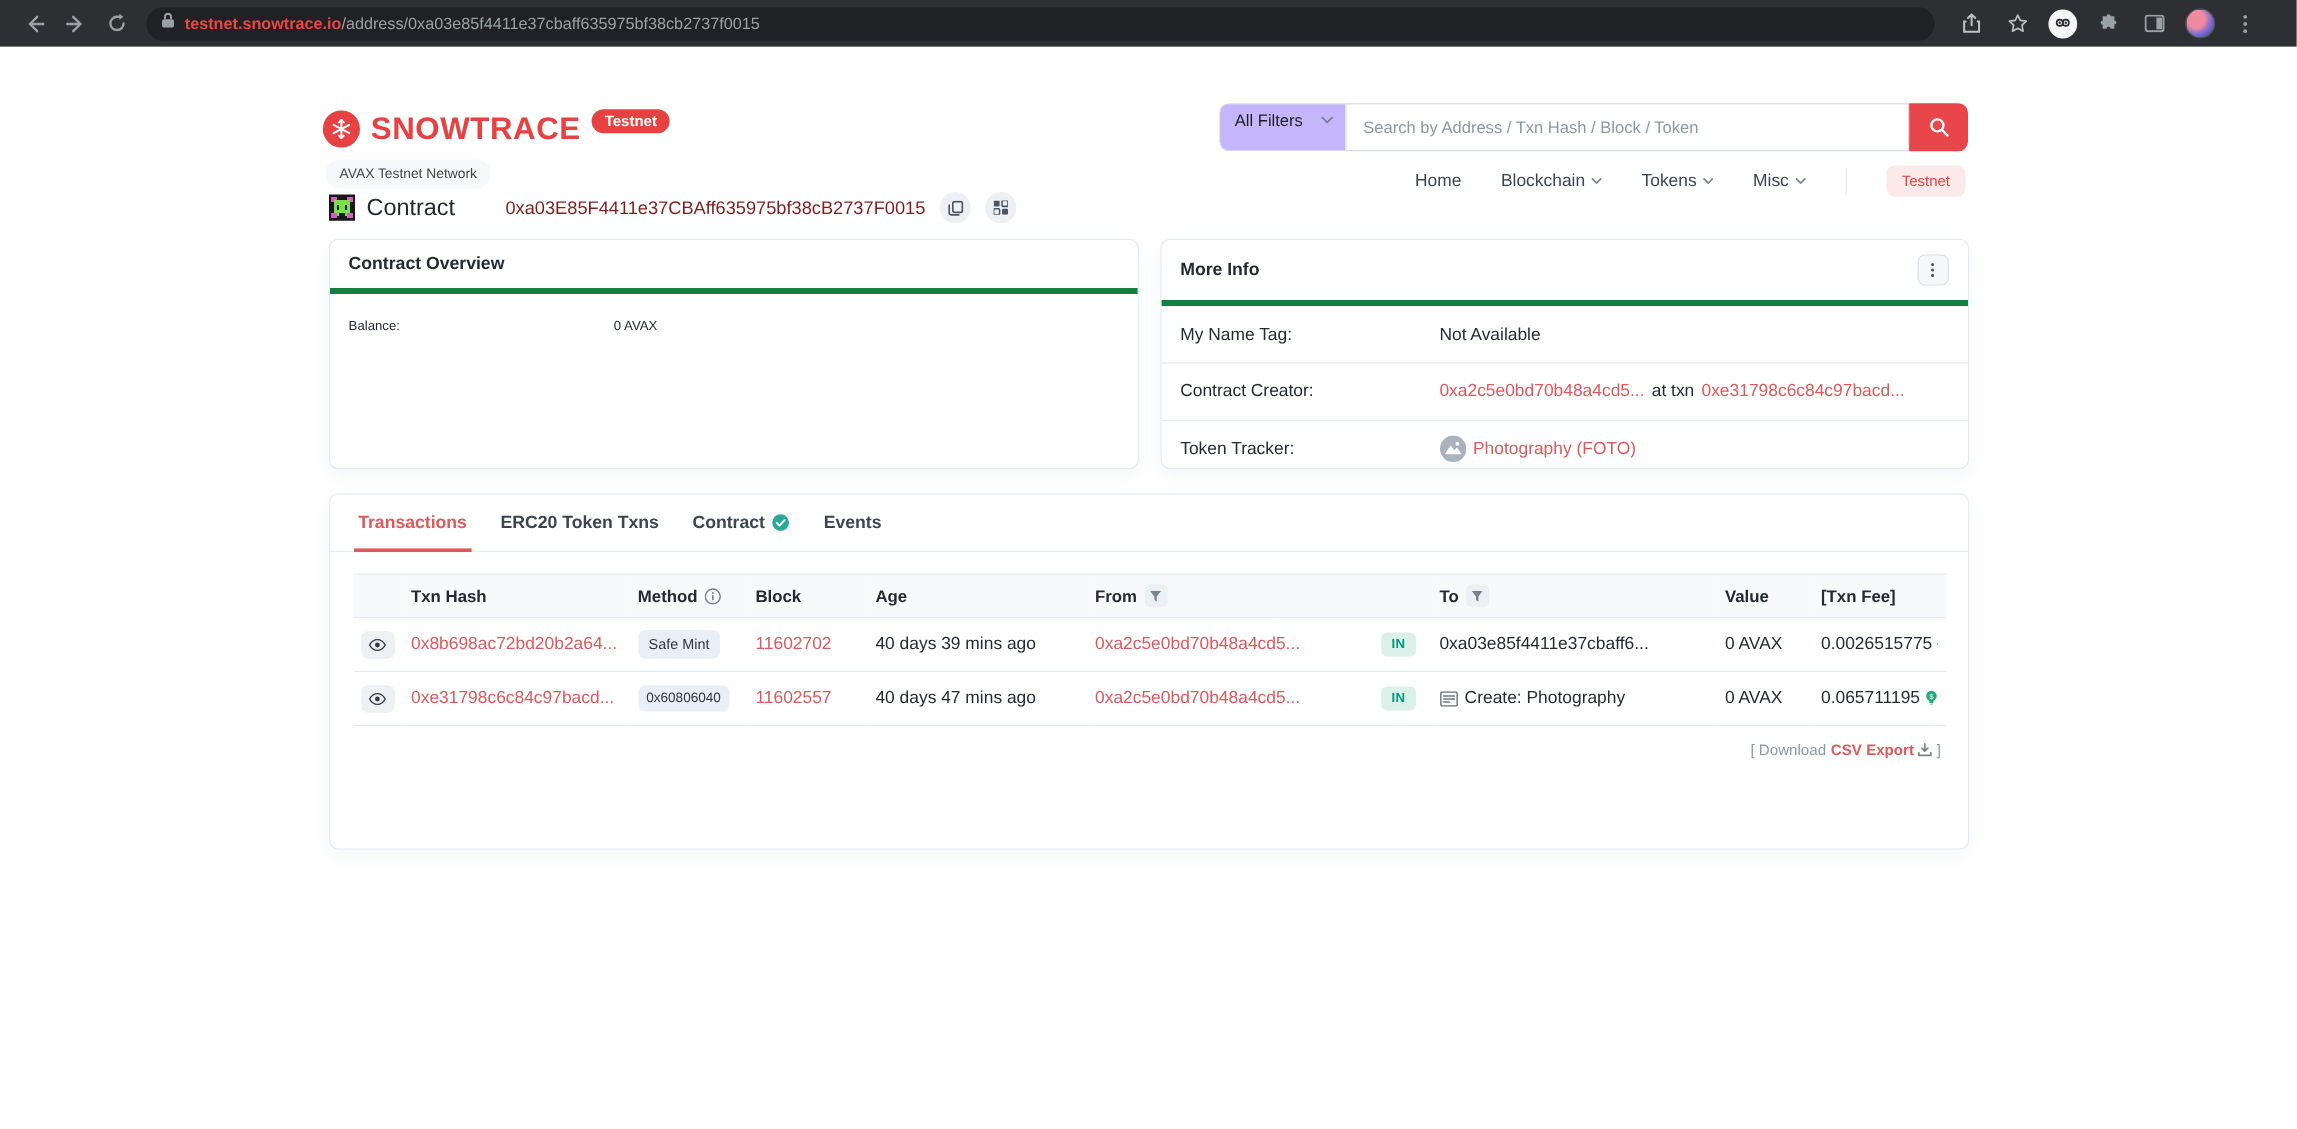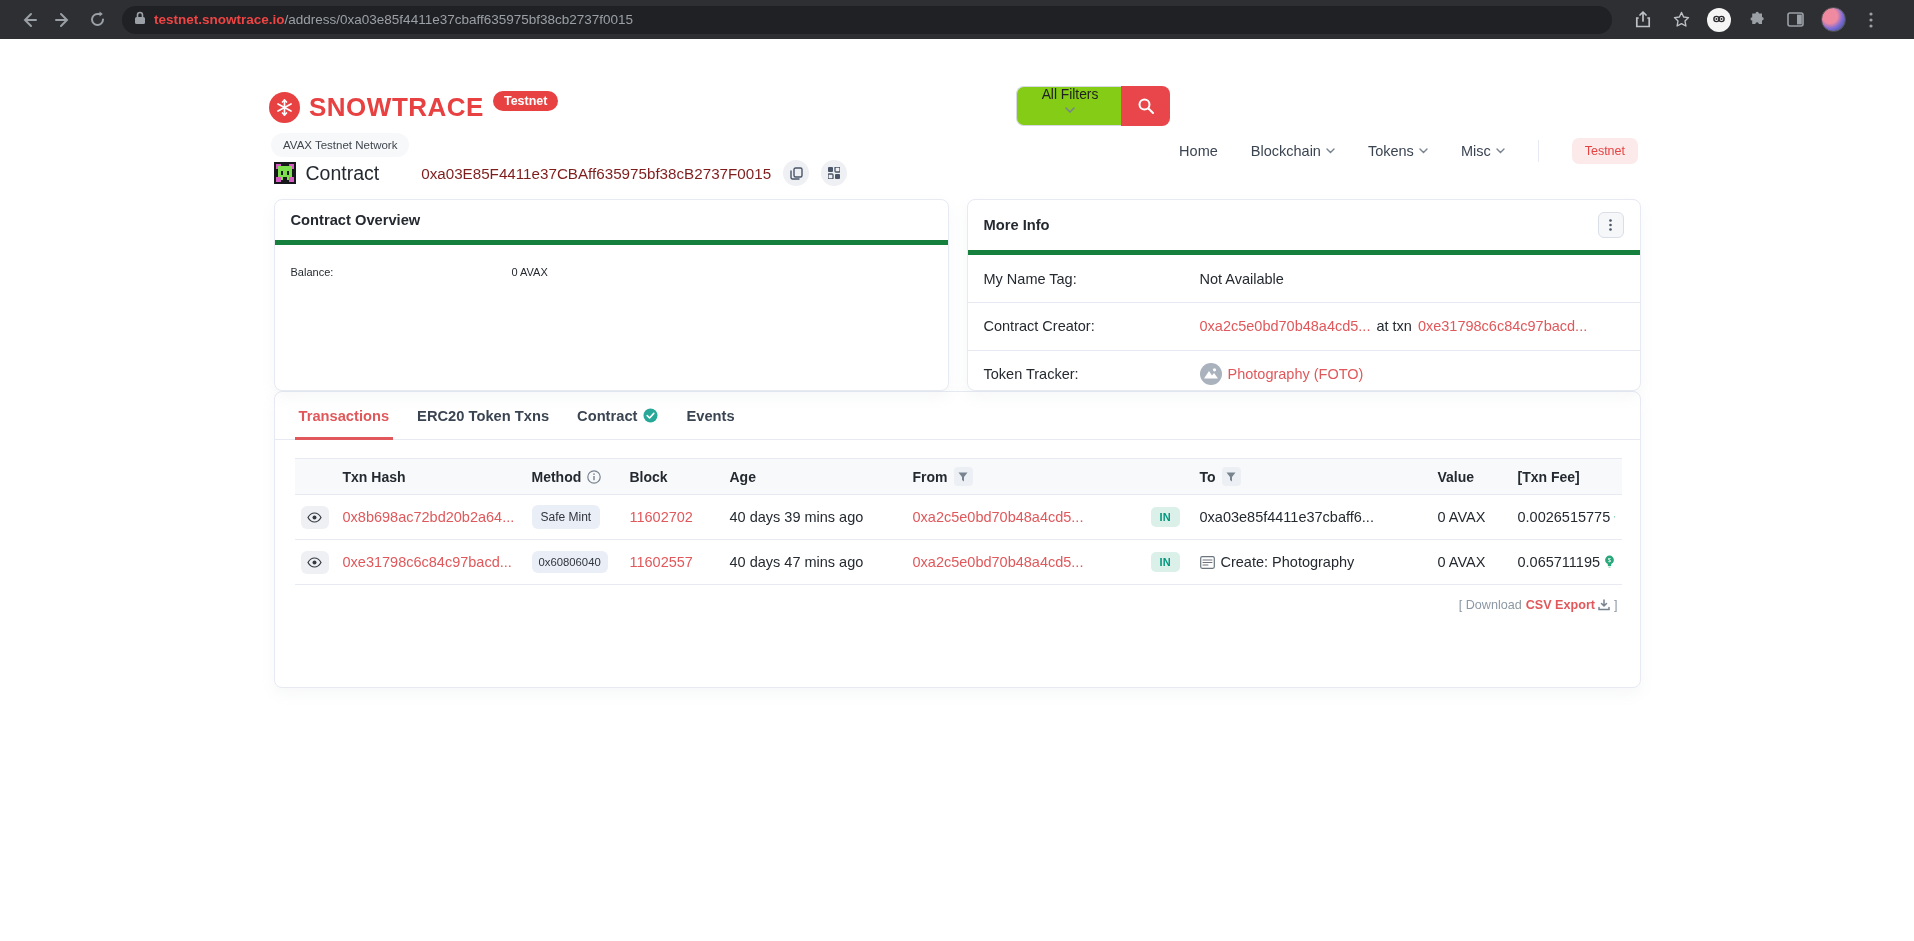--- a/index.html
+++ b/index.html
@@ -23,21 +23,21 @@
   .logo-row { position:absolute; left:269px; top:53px; display:flex; align-items:center; gap:9px; }
   .logo-circle { width:31px; height:31px; border-radius:50%; background:#e84142; display:flex; align-items:center; justify-content:center; }
   .brand-text { font-size:26px; font-weight:700; color:#e84142; letter-spacing:.5px; }
   .brand-badge { background:#e84142; color:#fff; font-size:12.5px; font-weight:700; padding:3px 11px;
     border-radius:12px; align-self:flex-start; margin-top:-1px; }
   .network-badge { position:absolute; left:271px; top:94px; background:#f7f8fa; color:#40464e;
     font-size:11.5px; padding:6px 12px; border-radius:14px; }
   .search-group { position:absolute; left:1016px; top:47px; display:flex; height:40px; }
   .filter-select { width:105px; border:1px solid #d5dae2; border-right:0; border-radius:8px 0 0 8px;
     display:flex; align-items:center; justify-content:space-between; padding:0 10px 12px 12px;
-    font-size:13.8px; color:#1e2022; cursor:pointer; background:#84cc16;flex-direction:column; }
+    font-size:13.8px; color:#1e2022; cursor:pointer; background:#c4b5fd; }
   .search-input { width:470px; border:1px solid #d5dae2; border-radius:0; padding:0 14px;
     font-size:13.8px; color:#1e2022; outline:none; font-family:inherit; }
   .search-input::placeholder { color:#8c98a4; }
   .search-btn { width:49px; border:0; background:#e8464a; border-radius:0 8px 8px 0; cursor:pointer;
     display:flex; align-items:center; justify-content:center; }
   .main-nav { position:absolute; right:276px; top:99px; display:flex; align-items:center; gap:33px; }
   .nav-item { display:flex; align-items:center; gap:5px; font-size:14.5px; color:#3b4552; cursor:pointer; }
   .nav-divider { width:1px; height:22px; background:#e7eaf3; }
   .nav-testnet { background:#fceaea; color:#e84142; font-size:12.5px; padding:6px 13px; border-radius:7px; cursor:pointer; }
 
@@ -61,21 +61,21 @@
     cursor:pointer; display:flex; align-items:center; justify-content:center; }
   .ov-row { display:flex; align-items:center; padding:21px 16px; font-size:11px; color:#252a31; }
   .ov-label { width:221px; flex:0 0 auto; }
   .mi-row { display:flex; align-items:center; height:47.3px; padding:0 16px; font-size:14.5px; color:#252a31; }
   .mi-row + .mi-row { border-top:1px solid #e7eaf3; }
   .mi-label { width:216px; flex:0 0 auto; }
   .mi-value { display:flex; align-items:center; gap:6px; white-space:nowrap; }
   a.red-link { color:#e0585b; text-decoration:none; cursor:pointer; }
 
   
-  .tab-card { min-height:297px; padding-bottom:16px; }
+  .tab-card { margin-top:20px; min-height:297px; padding-bottom:16px; }
   .tab-bar { display:flex; align-items:stretch; border-bottom:1px solid #e7eaf3; padding:0 10px; height:48px; }
   .tab { display:flex; align-items:center; gap:6px; padding:0 14px; font-size:14.7px; font-weight:700;
     color:#3b4552; cursor:pointer; position:relative; }
   .tab.active { color:#e0585b; }
   .tab.active::after { content:""; position:absolute; left:10px; right:10px; bottom:-1px; height:3px; background:#e0585b; }
   .tab-body { padding:18px 20px 0; }
   .summary-row { display:flex; align-items:center; justify-content:space-between; margin-bottom:13px; }
   .summary-left { display:flex; align-items:center; gap:8px; font-size:14.6px; color:#252a31; }
   .summary-count { color:#e0585b; }
 
@@ -198,20 +198,21 @@
   </div>
   <div class="network-badge">AVAX Testnet Network</div>
 
   <div class="search-group">
     <div class="filter-select">
       <span>All Filters</span>
       <svg width="10" height="6" viewBox="0 0 10 6">
           <path d="M1 1 L5 5 L9 1" stroke="#77838f" stroke-width="1.5" fill="none" stroke-linecap="round"></path>
         </svg>
     </div>
+    <input class="search-input" type="text" placeholder="Search by Address / Txn Hash / Block / Token" style="">
     <button class="search-btn">
       <svg width="16" height="16" viewBox="0 0 16 16">
           <circle cx="6.5" cy="6.5" r="5" stroke="#fff" stroke-width="2" fill="none"></circle>
           <path d="M10.5 10.5 L15 15" stroke="#fff" stroke-width="2" stroke-linecap="round"></path>
         </svg>
     </button>
   </div>
 
   <div class="main-nav">
     <span class="nav-item">

